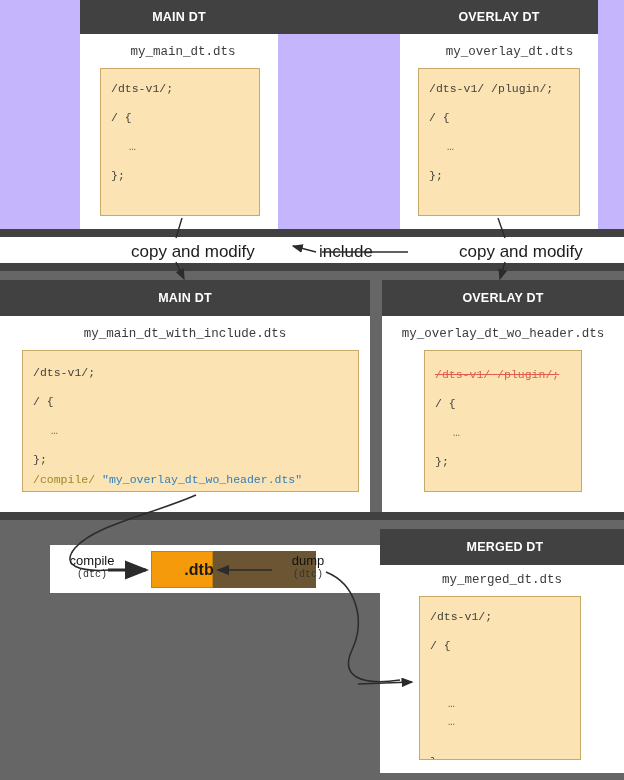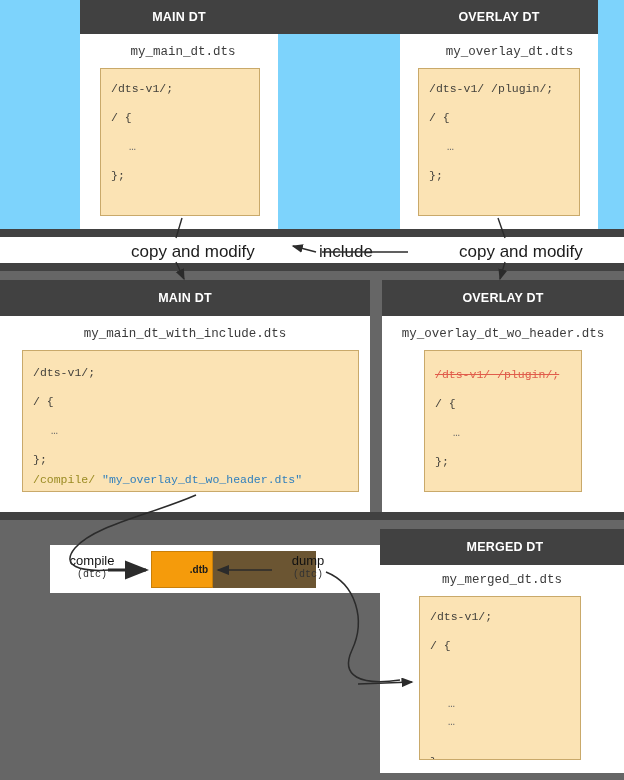--- a/index.html
+++ b/index.html
@@ -6,21 +6,21 @@
     margin: 0; padding: 0;
     background: #ffffff;
   }
   body {
     font-family: "Liberation Sans", sans-serif;
   }
   #canvas {
     position: relative;
     width: 624px;
     height: 780px;
-    background: #7dd3fc;
+    background: #c4b5fd;
     overflow: hidden;
   }
 
   
   .panel {
     position: absolute;
     background: #ffffff;
     box-sizing: border-box;
   }
   .panel-header {
@@ -105,21 +105,21 @@
     font-family: "Liberation Mono", monospace;
     font-size: 10px;
     color: #333333;
   }
   .dtb-box {
     position: absolute;
     background: #F59B0B;
     border: 1px solid #C97F08;
     box-sizing: border-box;
     color: #1a1a1a;
-    font-size: 10px;
+    font-size: 16px;
     font-weight: bold;
     display: flex;
     align-items: center;
     justify-content: center;
     padding-left: 34px;
   }
   .dtb-shadow {
     position: absolute;
     background: #6B5532;
   }

